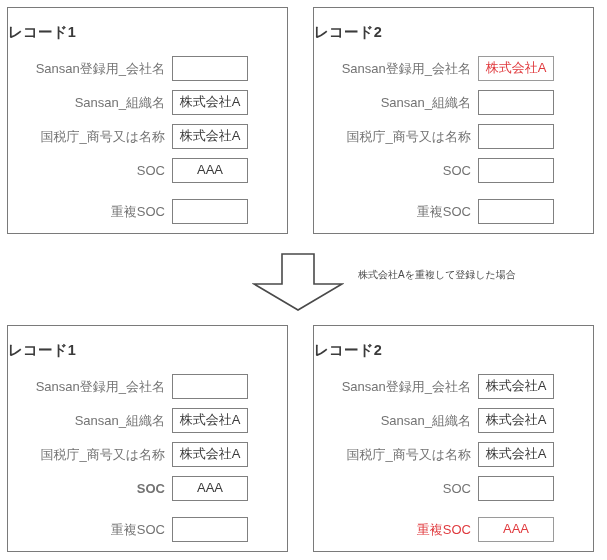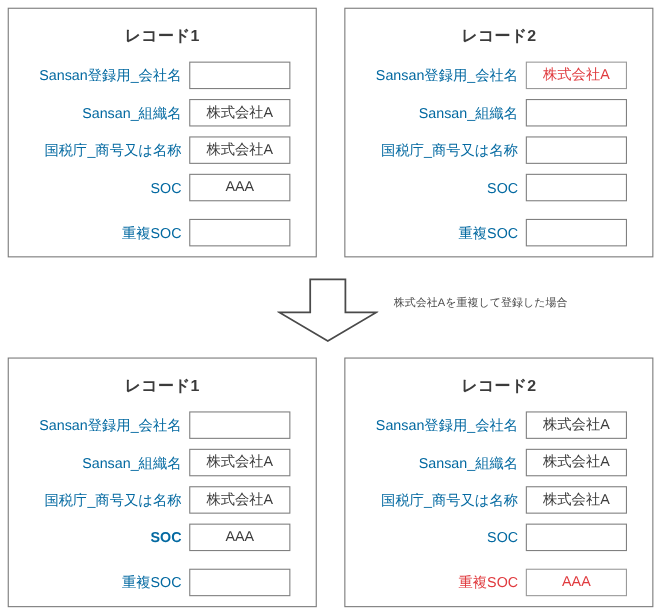--- a/index.html
+++ b/index.html
@@ -13,21 +13,20 @@
   }
   .panel{
     position:absolute;
     box-sizing:border-box;
     border:1.5px solid #7a7a7a;
     background:#ffffff;
   }
   .panel-title{
     position:absolute;
     left:0;right:0;
-    text-align:center;
     font-size:14.5px;
     font-weight:bold;
     color:#3b3b3b;
     letter-spacing:0.2px;
   }
   .rows{
     position:absolute;
     left:0;right:0;
   }
   .row{
@@ -36,28 +35,28 @@
     height:25px;
     margin-bottom:9px;
   }
   .row:last-child{margin-bottom:0;margin-top:16px;}
   .row-label{
     flex:0 0 auto;
     width:152px;
     text-align:right;
     padding-right:7px;
     font-size:13px;
-    color:#0369a1;
+    color:#737373;
     white-space:nowrap;
     box-sizing:border-box;
     line-height:25px;
   }
   .row-box{
     flex:0 0 auto;
-    width:92px;
+    width:76px;
     height:25px;
     box-sizing:border-box;
     border:1.5px solid #808080;
     background:#ffffff;
     font-size:13px;
     color:#3b3b3b;
     text-align:center;
     line-height:22px;
     white-space:nowrap;
     overflow:hidden;

